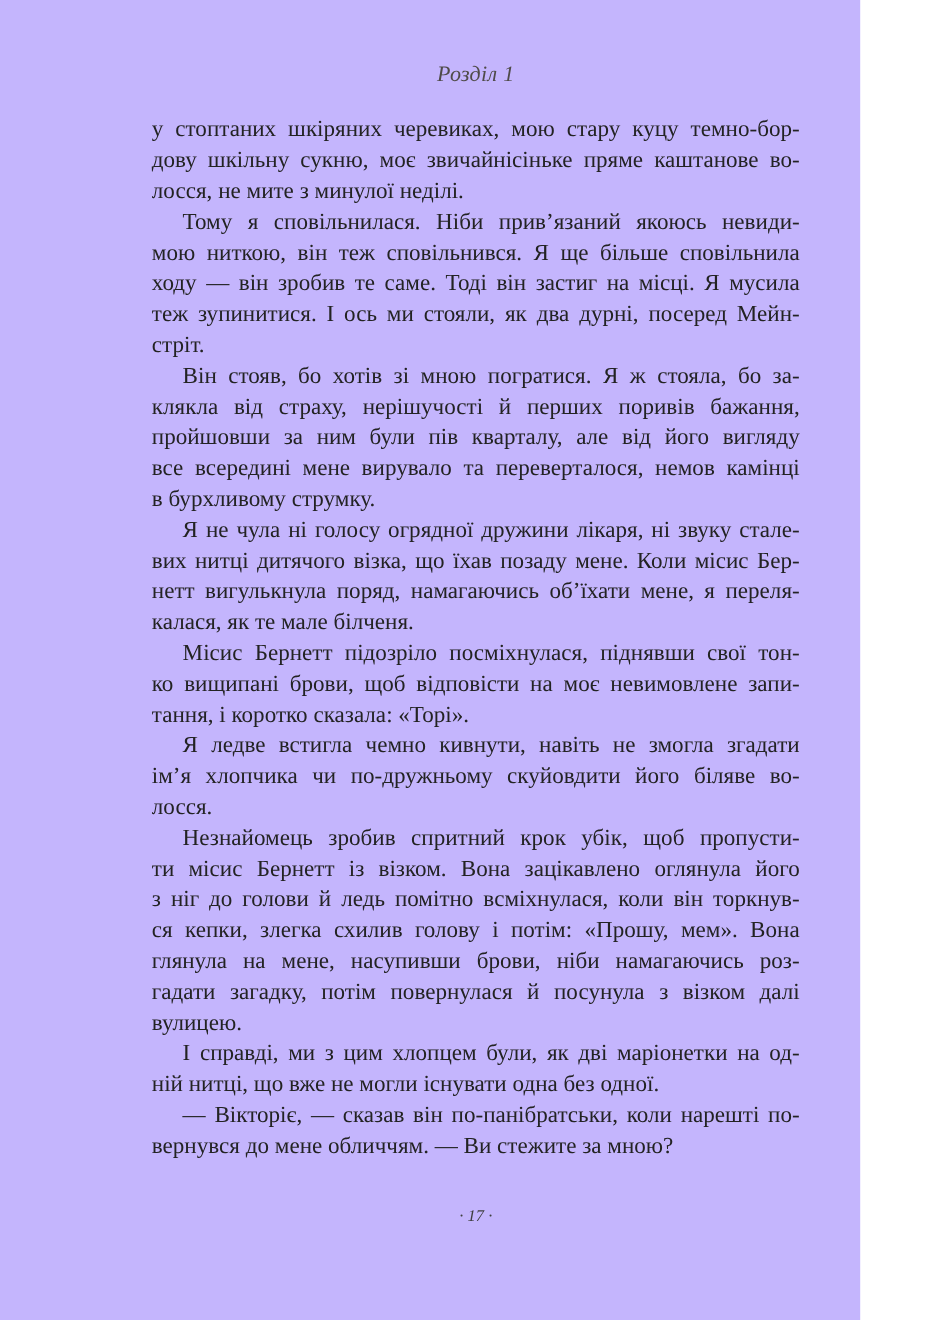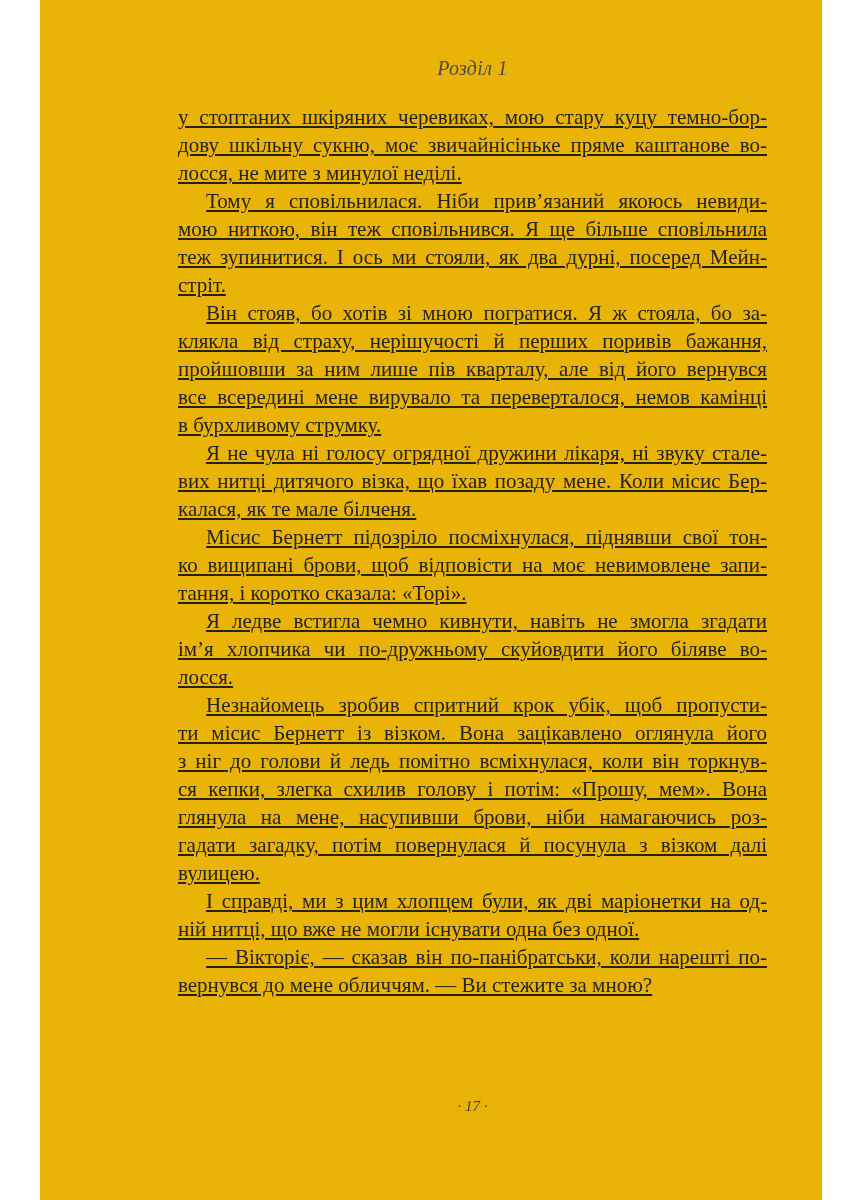--- a/index.html
+++ b/index.html
@@ -4,24 +4,23 @@
 <style>
   html, body {
     margin: 0;
     padding: 0;
     background: #ffffff;
   }
   .page {
     position: relative;
     width: 782px;
     height: 1200px;
-    background: #eab308;
+    background: #c4b5fd;
     font-family: "Liberation Serif", serif;
     overflow: hidden;
-    margin-left: 40px;
   }
   .chapter-header {
     position: absolute;
     top: 57px;
     left: 138px;
     width: 589px;
     text-align: center;
     font-style: italic;
     font-size: 20px;
     color: #4f4b49;
@@ -39,21 +38,20 @@
   .text-block p {
     margin: 0;
     padding: 0;
   }
   .line {
     display: block;
     text-align: justify;
     text-align-last: justify;
     text-justify: inter-word;
     white-space: normal;
-    text-decoration: underline;
   }
   .line.last-line {
     text-align-last: left;
   }
   .line.indented {
     padding-left: 28px;
   }
   .page-number {
     position: absolute;
     top: 1098px;
@@ -73,33 +71,35 @@
 
   <div class="text-block" id="text-block">
       <p>
         <span class="line">у стоптаних шкіряних черевиках, мою стару куцу темно-бор-</span>
         <span class="line">дову шкільну сукню, моє звичайнісіньке пряме каштанове во-</span>
         <span class="line last-line">лосся, не мите з минулої неділі.</span>
       </p>
       <p>
         <span class="line indented">Тому я сповільнилася. Ніби прив’язаний якоюсь невиди-</span>
         <span class="line">мою ниткою, він теж сповільнився. Я ще більше сповільнила</span>
+        <span class="line">ходу — він зробив те саме. Тоді він застиг на місці. Я мусила</span>
         <span class="line">теж зупинитися. І ось ми стояли, як два дурні, посеред Мейн-</span>
         <span class="line last-line">стріт.</span>
       </p>
       <p>
         <span class="line indented">Він стояв, бо хотів зі мною погратися. Я ж стояла, бо за-</span>
         <span class="line">клякла від страху, нерішучості й перших поривів бажання,</span>
-        <span class="line">пройшовши за ним лише пів кварталу, але від його вернувся</span>
+        <span class="line">пройшовши за ним були пів кварталу, але від його вигляду</span>
         <span class="line">все всередині мене вирувало та переверталося, немов камінці</span>
         <span class="line last-line">в бурхливому струмку.</span>
       </p>
       <p>
         <span class="line indented">Я не чула ні голосу огрядної дружини лікаря, ні звуку стале-</span>
         <span class="line">вих нитці дитячого візка, що їхав позаду мене. Коли місис Бер-</span>
+        <span class="line">нетт вигулькнула поряд, намагаючись об’їхати мене, я переля-</span>
         <span class="line last-line">калася, як те мале білченя.</span>
       </p>
       <p>
         <span class="line indented">Місис Бернетт підозріло посміхнулася, піднявши свої тон-</span>
         <span class="line">ко вищипані брови, щоб відповісти на моє невимовлене запи-</span>
         <span class="line last-line">тання, і коротко сказала: «Торі».</span>
       </p>
       <p>
         <span class="line indented">Я ледве встигла чемно кивнути, навіть не змогла згадати</span>
         <span class="line">ім’я хлопчика чи по-дружньому скуйовдити його біляве во-</span>

